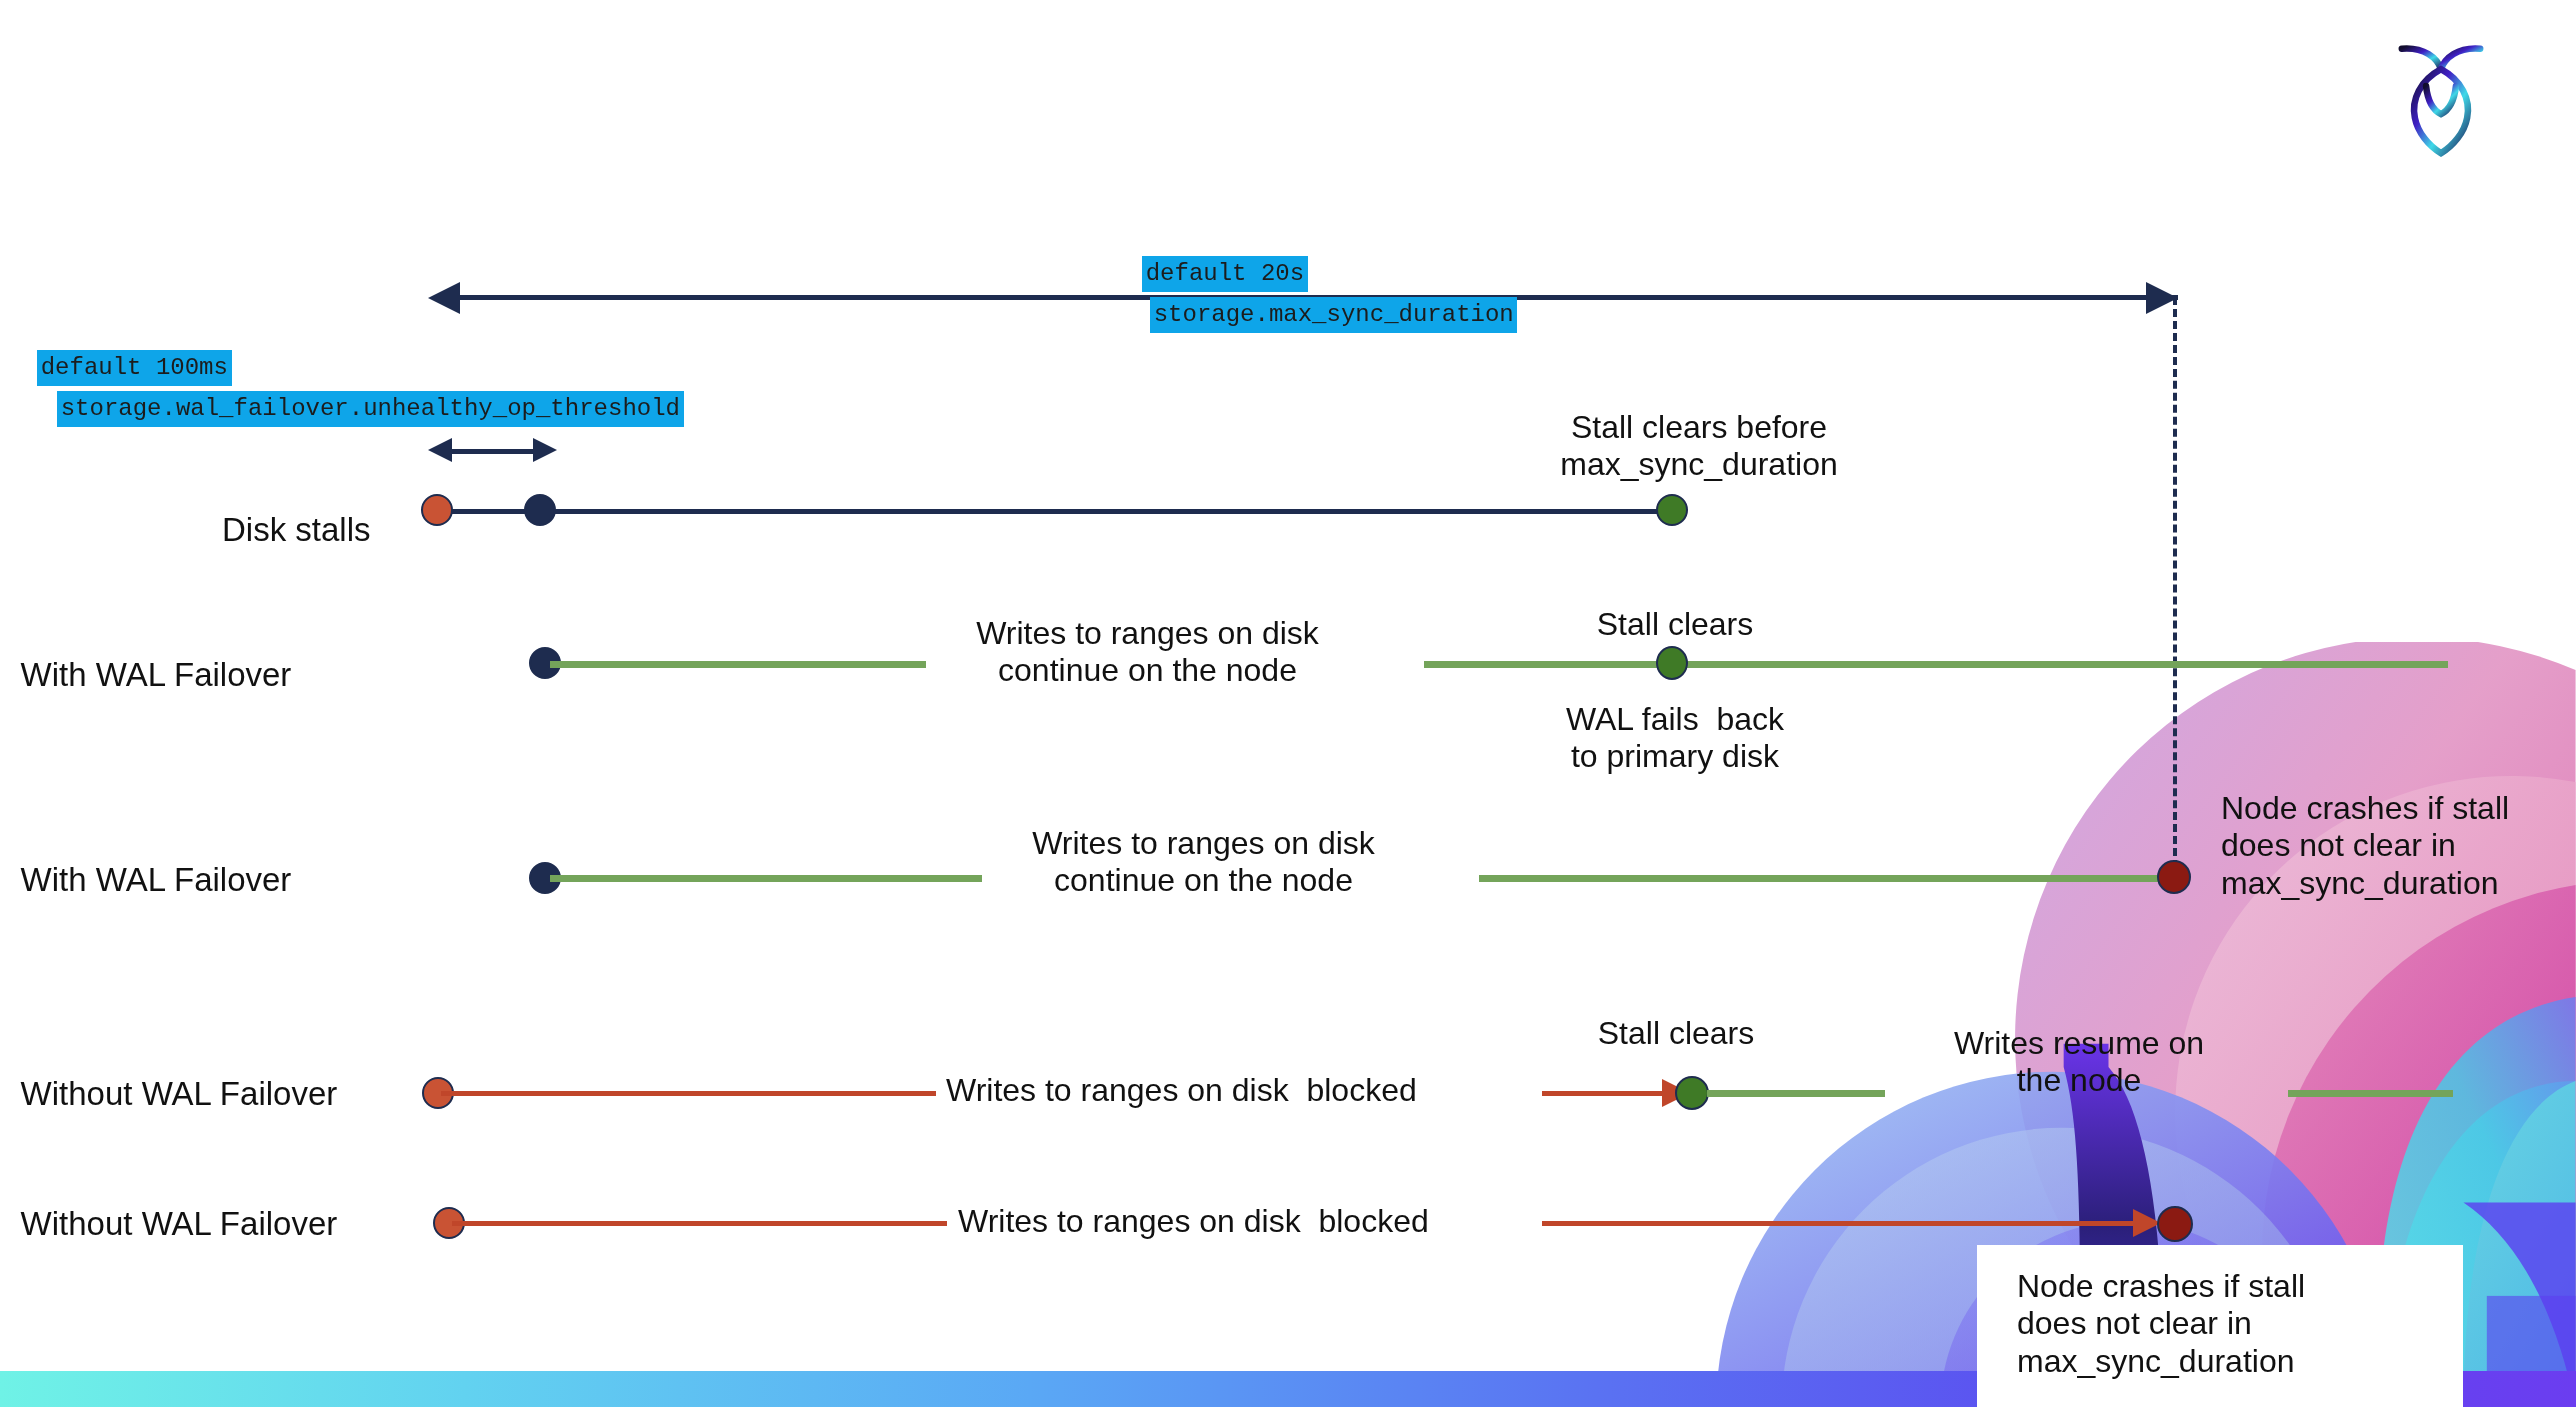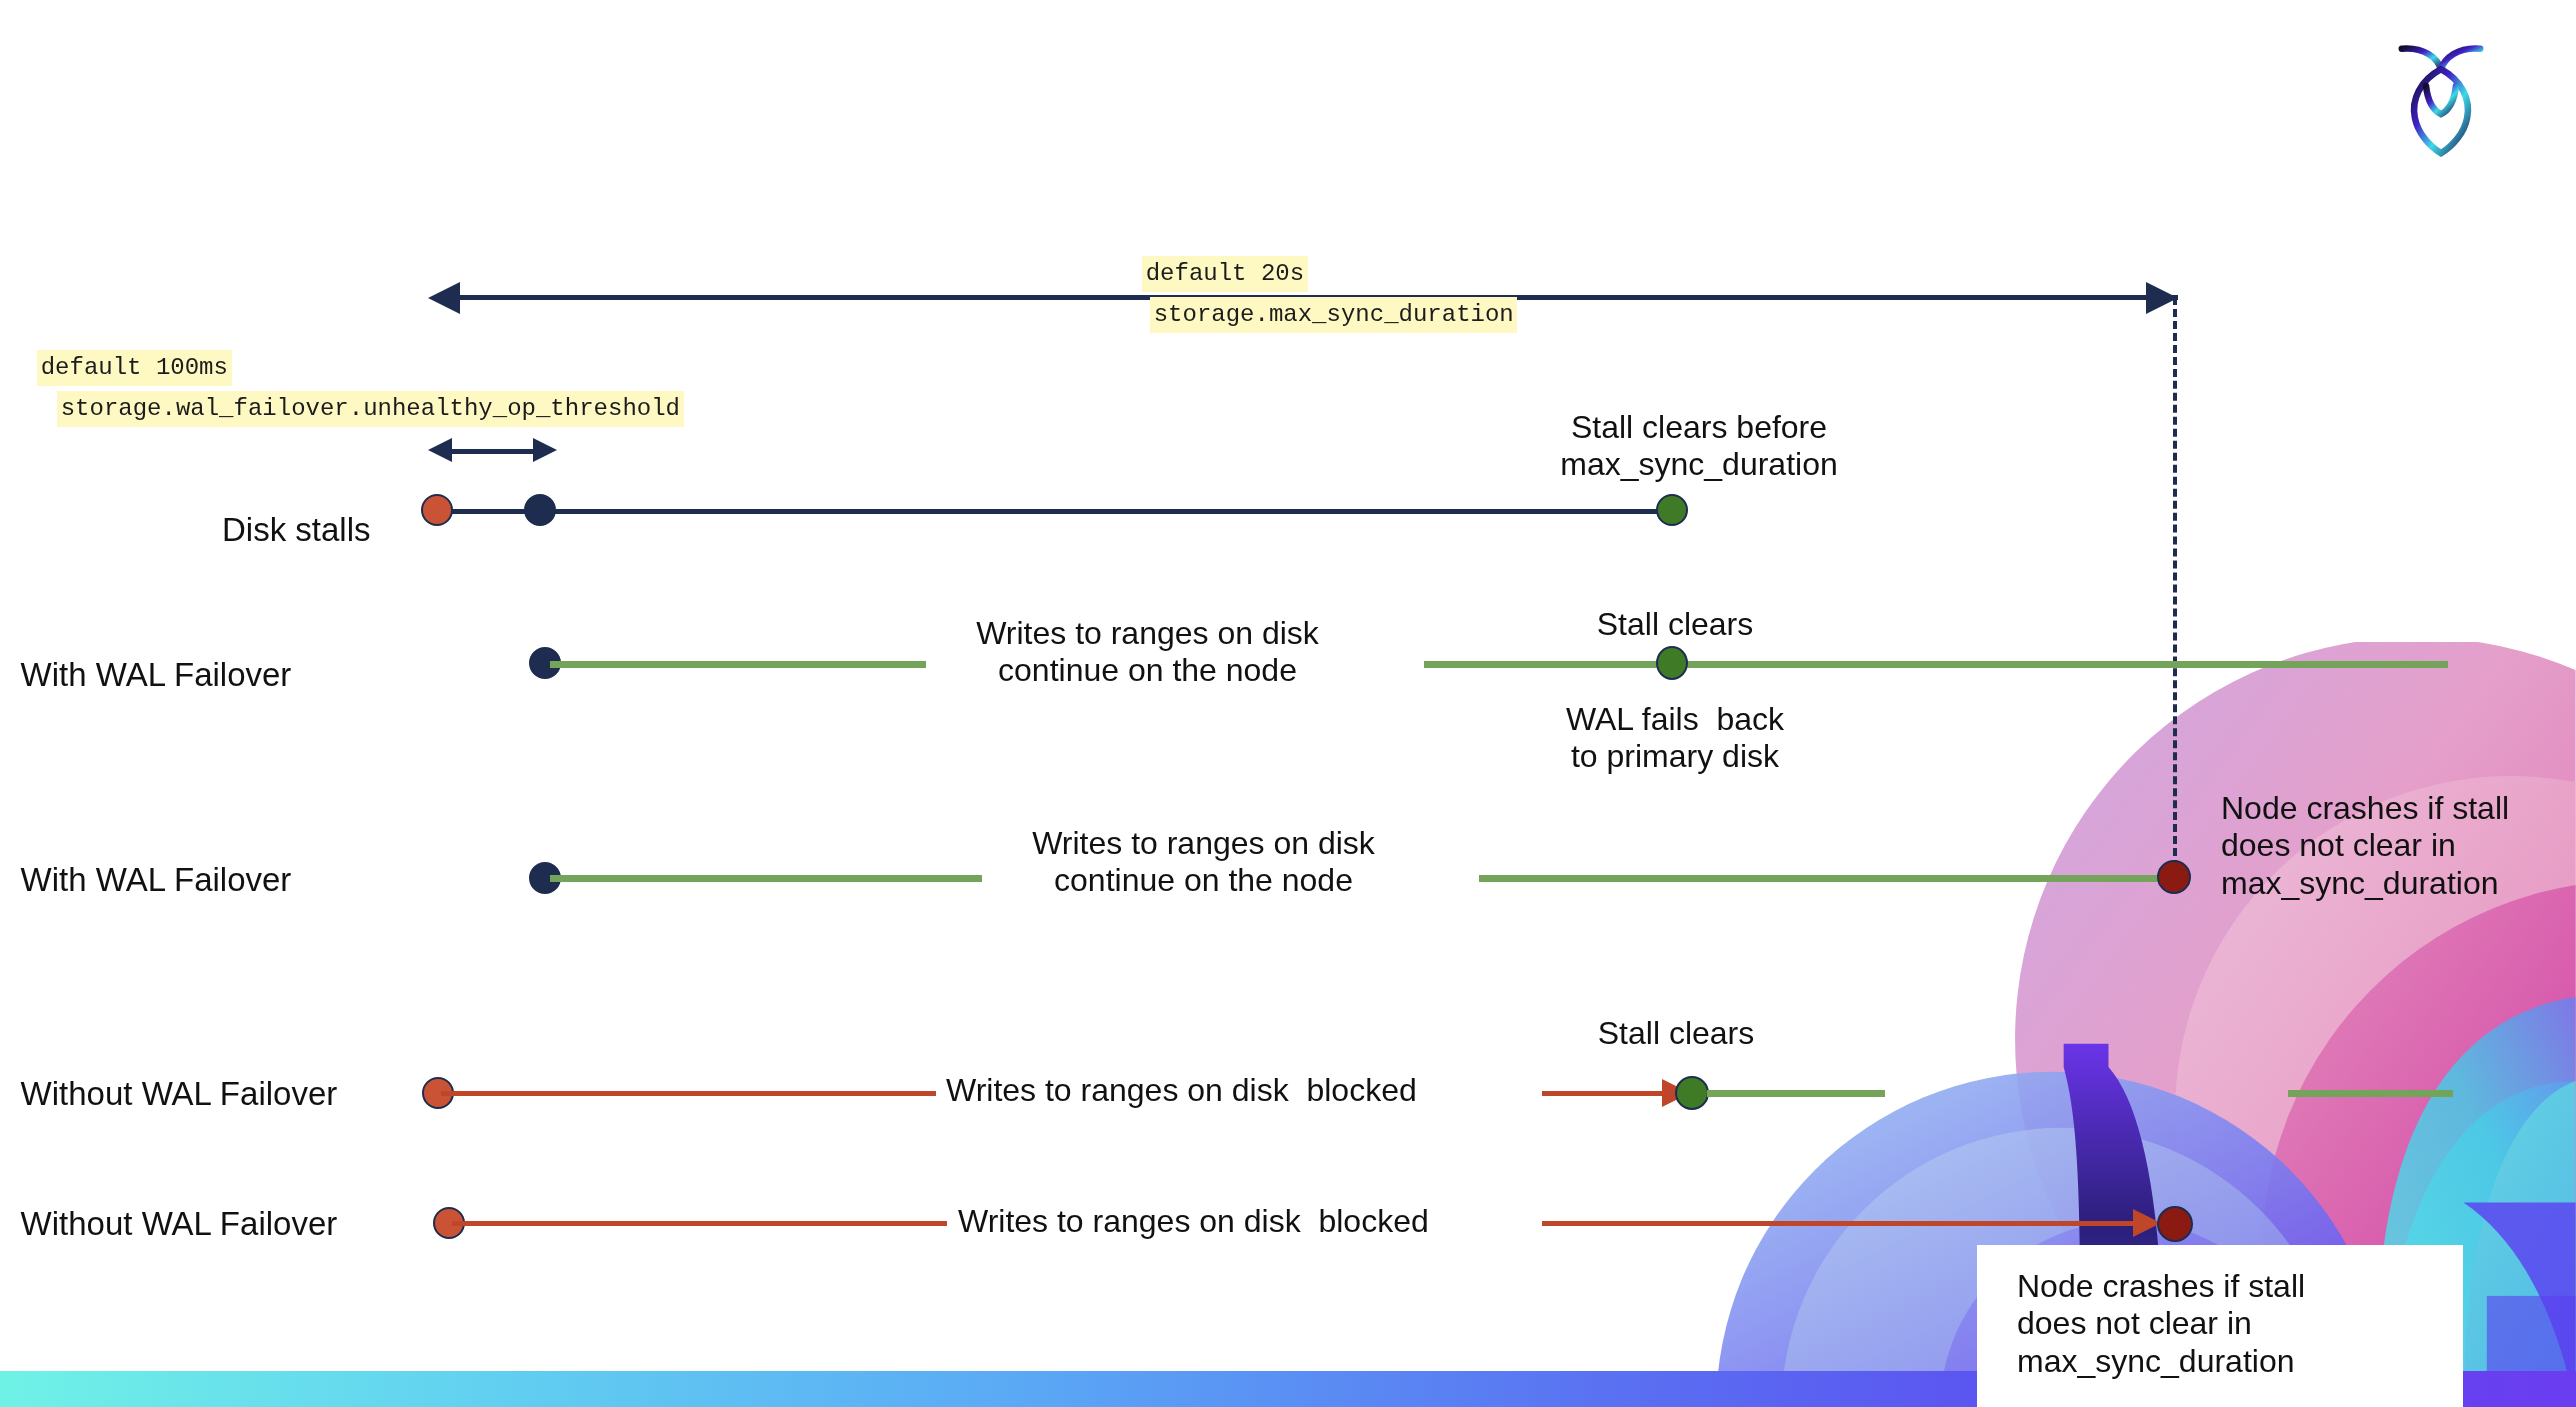--- a/index.html
+++ b/index.html
@@ -37,21 +37,21 @@
     position: absolute; left: 64px; top: 54px;
     font-size: 77px; font-weight: bold; letter-spacing: -0.9px;
     color: #000000; white-space: nowrap;
   }
 
   
   .code-chip {
     position: absolute;
     font-family: "Liberation Mono", "DejaVu Sans Mono", monospace;
     font-size: 24px; color: #1c1c1c;
-    background: #fef9c3;
+    background: #0ea5e9;
     padding: 1.9px 3.7px;
     white-space: nowrap; line-height: 1.35;
   }
 
   
   .lbl {
     position: absolute;
     color: #111111;
     font-size: 32px;
     line-height: 1.17;
@@ -234,20 +234,22 @@
   <div class="dot dot-red" style="left:422px; top:1077px; width:32px; height:32px;"></div>
   <div class="hline red-line" style="left:441px; top:1091px; width:495px;"></div>
   <div class="hline red-line" style="left:1542px; top:1091px; width:123px;"></div>
   <div class="arrow-r red" style="left:1662px; top:1079px;"></div>
   <div class="dot dot-green" style="left:1675px; top:1076px; width:34px; height:34px;"></div>
   <div class="hline green-line" style="left:1707px; top:1090px; width:178px;"></div>
   <div class="hline green-line" style="left:2288px; top:1090px; width:165px;"></div>
 
   <div class="lbl" style="left:946px; top:1072px; width:580px;">Writes to ranges on disk  blocked</div>
   <div class="lbl center" style="left:1522px; top:1015px; width:308px;">Stall clears</div>
+  <div class="lbl center" style="left:1925px; top:1025px; width:308px;">Writes resume on
+the node</div>
 
   <div class="lbl row-name" style="left:20.6px; top:1205px;">Without WAL Failover</div>
 
   <div class="dot dot-red" style="left:433px; top:1207px; width:32px; height:32px;"></div>
   <div class="hline red-line" style="left:452px; top:1221px; width:495px;"></div>
   <div class="hline red-line" style="left:1542px; top:1221px; width:594px;"></div>
   <div class="arrow-r red" style="left:2133px; top:1209px;"></div>
   <div class="dot dot-dark-red" style="left:2157px; top:1206px; width:36px; height:36px;"></div>
 
   <div class="lbl" style="left:958px; top:1203px; width:580px;">Writes to ranges on disk  blocked</div>

